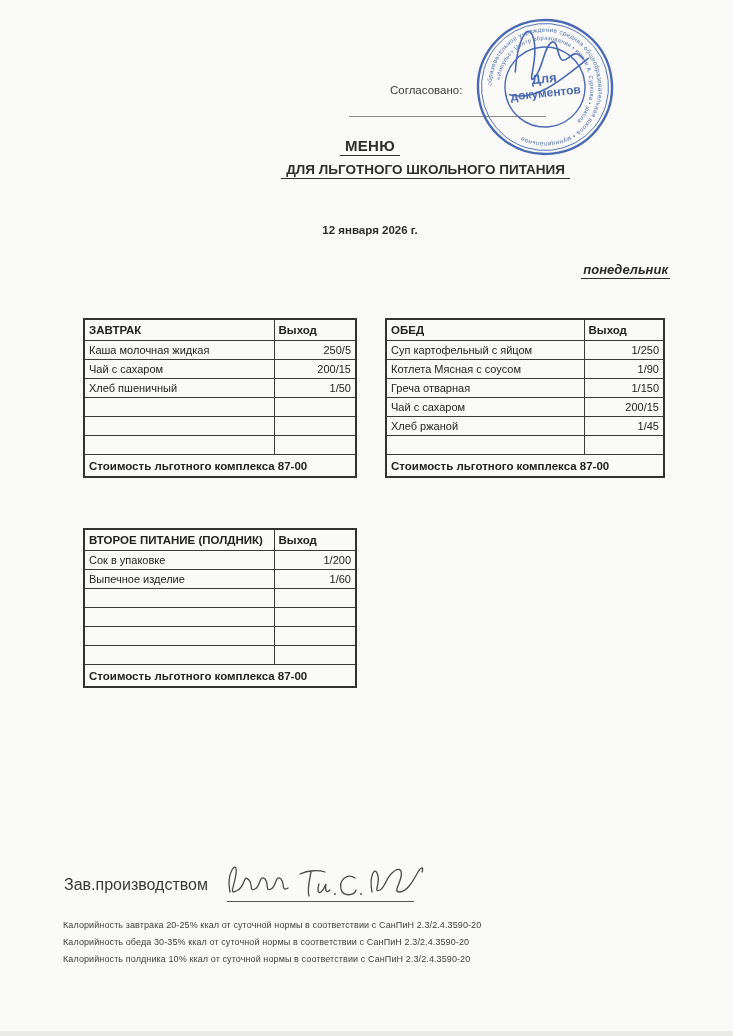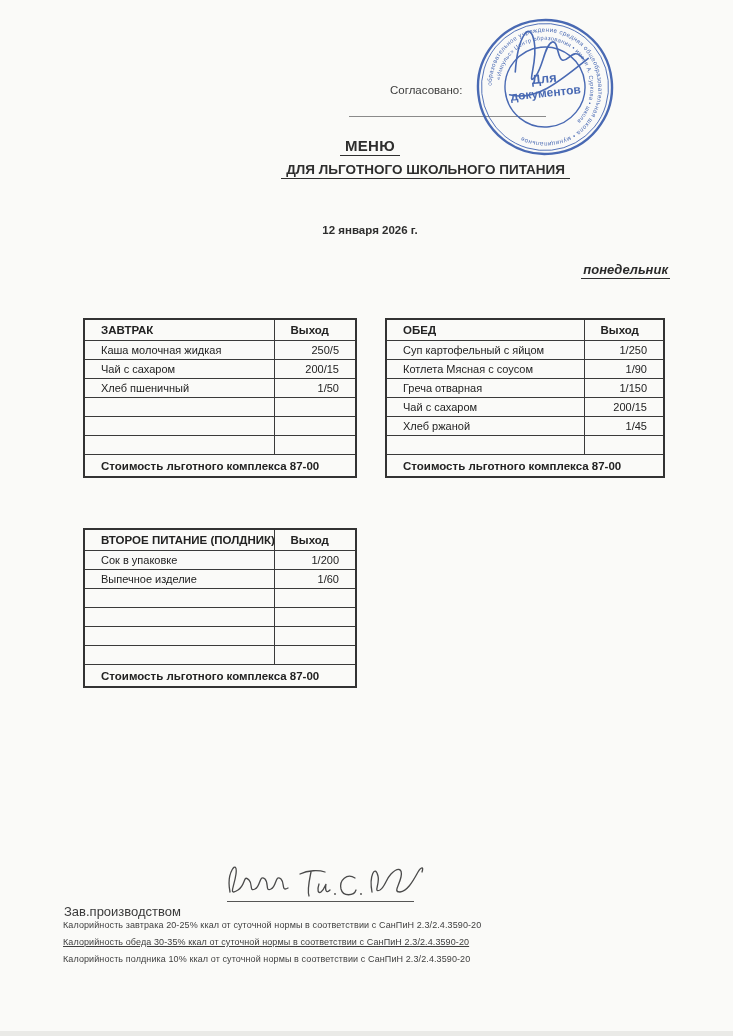--- a/index.html
+++ b/index.html
@@ -19,31 +19,31 @@
   .t3{top:189px;font-size:12.5px;}
   .t1 span,.t2 span,.t3 span{border-bottom:1.6px solid #2e2e2e;padding:0 5px 1px 5px;}
   .date{top:224px;font-size:11.5px;}
   .weekday{left:170px;width:500px;top:262px;text-align:right;font-size:13px;font-weight:bold;font-style:italic;}
   .weekday span{border-bottom:1.4px solid #2e2e2e;padding:0 2px 1px 2px;}
   
   .stamp{left:465px;top:7px;width:160px;height:160px;opacity:.93;}
   
   table.menu{border-collapse:collapse;position:absolute;table-layout:fixed;
     font-size:11px;color:#222;background:transparent;}
-  table.menu td{border:1.3px solid #3a3a3a;padding:0 16px;height:18px;overflow:hidden;white-space:nowrap;}
+  table.menu td{border:1.3px solid #3a3a3a;padding:0 4px;height:18px;overflow:hidden;white-space:nowrap;}
   table.menu{border:2px solid #333;}
   table.menu tr.hdr td{height:20px;font-weight:bold;font-size:11.5px;}
   table.menu td.val{text-align:right;}
   table.menu tr.ftr td{height:21px;font-weight:bold;font-size:11.5px;}
   
-  .sig-label{left:64px;top:876px;font-size:13px;color:#3a3a3a;margin-top:28px;}
+  .sig-label{left:64px;top:876px;font-size:16px;color:#3a3a3a;}
   .sig-line{left:227px;top:901px;width:187px;border-bottom:1.1px solid #555;height:0;}
   .sig-svg{left:222px;top:846px;width:205px;height:58px;}
   .fnote{left:63px;width:560px;font-size:9px;color:#3e3e3e;letter-spacing:.1px;}
-  .fn0{top:920px;} .fn1{top:937px;text-decoration:underline;} .fn2{top:954px;}
+  .fn0{top:920px;} .fn1{top:937px;} .fn2{top:954px;}
 </style>
 </head>
 <body>
 
 <div class="page">
 
   <div class="abs agreed">Согласовано:</div>
   <div class="abs agreed-line"></div>
 
   <svg class="abs stamp" viewBox="0 0 160 160">

